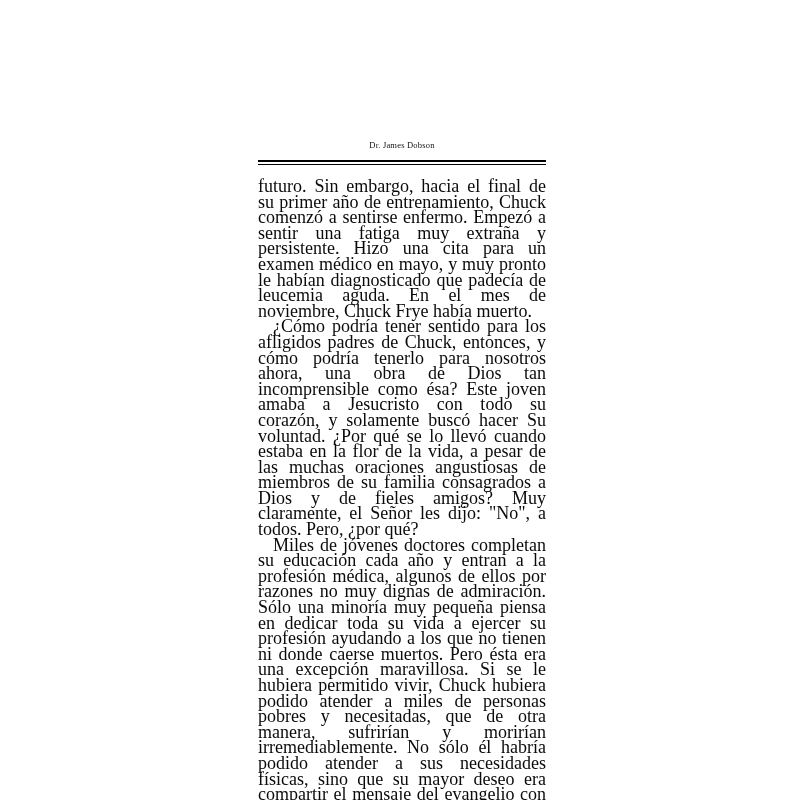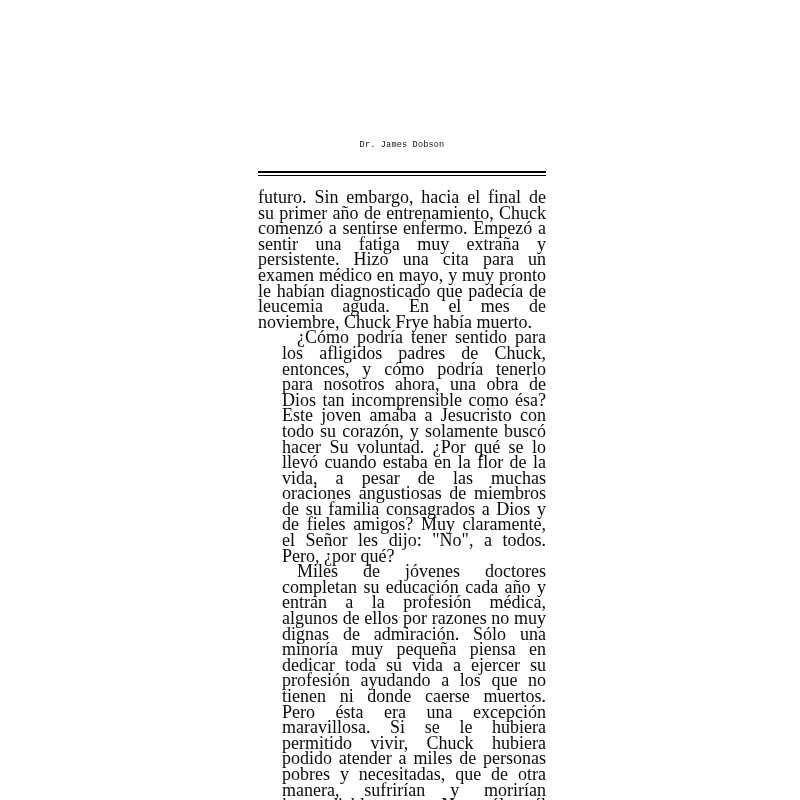--- a/index.html
+++ b/index.html
@@ -24,22 +24,22 @@
     left: 258px;
     top: 140px;
     width: 288px;
     background: #ffffff;
   }
   .running-head {
     text-align: center;
     font-size: 8.5px;
     letter-spacing: 0.2px;
     color: #111111;
-    font-family: Liberation Mono, monospace;
-    margin-bottom: 21px;
+    font-family: Liberation Serif, serif;
+    margin-bottom: 10px;
   }
   .rule-double {
     width: 100%;
     border-top: 2px solid #000000;
     border-bottom: 1px solid #000000;
     height: 2px;
     margin-bottom: 14px;
   }
   .body-text {
     font-size: 18px;
@@ -48,21 +48,20 @@
     text-align: justify;
     text-justify: inter-word;
     font-family: "Liberation Serif", serif;
     hyphens: manual;
   }
   .body-text p {
     margin: 0;
   }
   .body-text p.indent {
     text-indent: 15px;
-    margin-left: 24px;
   }
   .folio {
     margin-top: 12px;
     text-align: center;
     font-size: 10.5px;
     color: #111111;
     font-family: "Liberation Serif", serif;
   }
 </style>
 </head>

